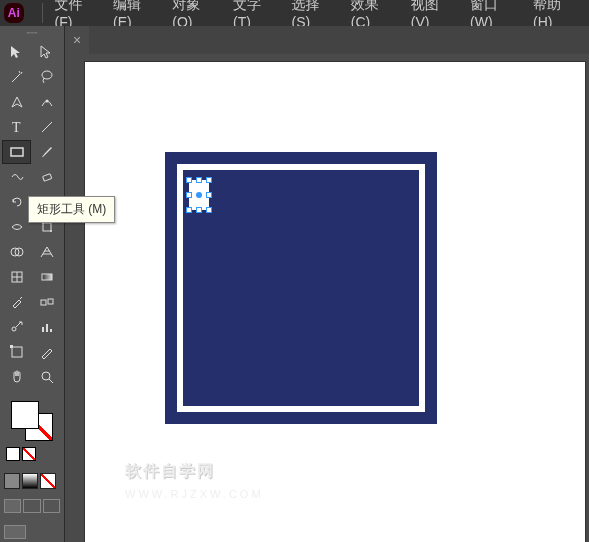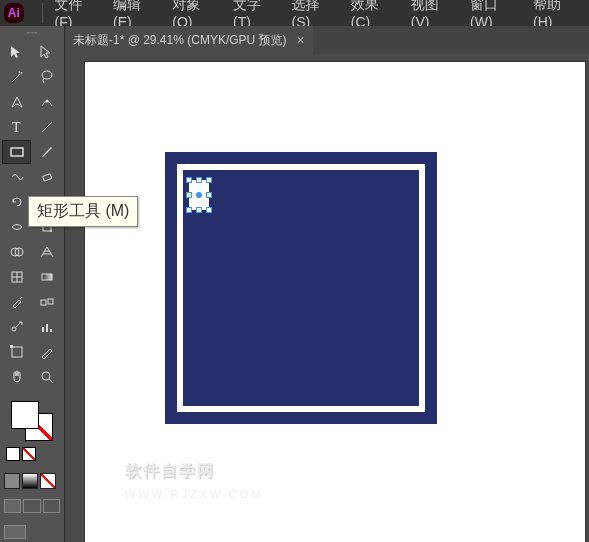--- a/index.html
+++ b/index.html
@@ -46,21 +46,21 @@
     .shape-outer { position: absolute; left: 80px; top: 90px; width: 272px; height: 272px; background: #252f6b; }
     .shape-inner { position: absolute; inset: 12px; border: 6px solid #fff; }
     
     .selected-obj { position: absolute; left: 104px; top: 118px; width: 20px; height: 30px; background: #fff; }
     .sel-handle { position: absolute; width: 6px; height: 6px; background: #fff; border: 1px solid #3399ff; }
     .sel-center { position: absolute; width: 6px; height: 6px; background: #3399ff; left: 50%; top: 50%; transform: translate(-50%,-50%); border-radius: 50%; }
     .h-tl { top:-3px; left:-3px; } .h-tc { top:-3px; left:50%; margin-left:-3px; } .h-tr { top:-3px; right:-3px; }
     .h-ml { top:50%; left:-3px; margin-top:-3px; } .h-mr { top:50%; right:-3px; margin-top:-3px; }
     .h-bl { bottom:-3px; left:-3px; } .h-bc { bottom:-3px; left:50%; margin-left:-3px; } .h-br { bottom:-3px; right:-3px; }
     
-    .tooltip { position: absolute; background: #fffff0; border: 1px solid #888; padding: 4px 8px; font-size: 16px; color: #333; z-index: 1000; box-shadow: 1px 1px 2px rgba(0,0,0,0.3); }
+    .tooltip { position: absolute; background: #fffff0; border: 1px solid #888; padding: 4px 8px; font-size: 12px; color: #333; z-index: 1000; box-shadow: 1px 1px 2px rgba(0,0,0,0.3); }
     
     .watermark { position: absolute; left: 40px; bottom: 60px; color: #ddd; opacity: 0.5; font-size: 16px; font-weight: bold; text-shadow: 1px 1px 0 #999; pointer-events: none; letter-spacing: 2px; }
     .watermark-sub { position: absolute; left: 40px; bottom: 42px; color: #ddd; opacity: 0.5; font-size: 11px; letter-spacing: 3px; pointer-events: none; }
   </style>
 </head>
 <body>
 
 <div class="titlebar">
   <div class="logo">Ai</div>
   <div class="divider"></div>
@@ -269,21 +269,20 @@
     </div>
 
     <div class="screen-mode">
       <div class="sm" style="background:#666;width:22px;"></div>
     </div>
   </div>
 
   <div class="content-area">
     <div class="tabbar">
       <div class="doc-tab">
-        <span>未标题-1* @ 29.41% (CMYK/GPU 预览)</span>
         <span class="tab-close">×</span>
       </div>
     </div>
 
     <div class="canvas-area">
       <div class="artboard">
         <div class="shape-outer">
           <div class="shape-inner"></div>
         </div>
         <div class="selected-obj">

